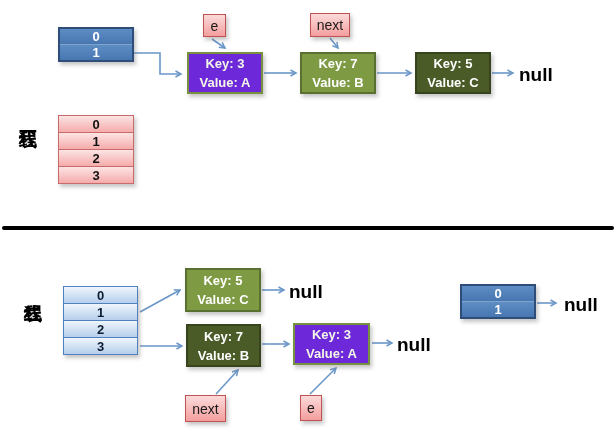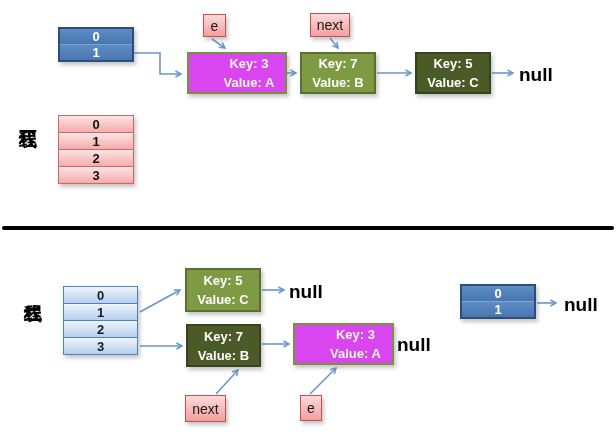--- a/index.html
+++ b/index.html
@@ -38,21 +38,21 @@
     color:#0b1c33;font-weight:bold;font-size:13px;
     background:linear-gradient(#eff5fc,#b6cfec);
   }
   .bluetable .row + .row{border-top:1.5px solid #4e81bd;}
 
   
   .node{
     display:flex;flex-direction:column;align-items:center;justify-content:center;
     font-weight:bold;font-size:13px;line-height:19px;text-align:center;
   }
-  .node.light{background:#d946ef;border:2px solid #78913f;color:#f3f6e7;padding-left:24px;}
+  .node.light{background:#6d28d9;border:2px solid #78913f;color:#f3f6e7;}
   .node.medium{background:#7e9b44;border:2px solid #5a7030;color:#ffffff;}
   .node.dark{background:#4a5b27;border:2px solid #36431c;color:#ffffff;}
 
   
   .tag{
     background:linear-gradient(#fbdada,#f49e9e);border:1.5px solid #bf5252;
     display:flex;align-items:center;justify-content:center;
     color:#1a1a1a;font-size:14px;
   }
 

